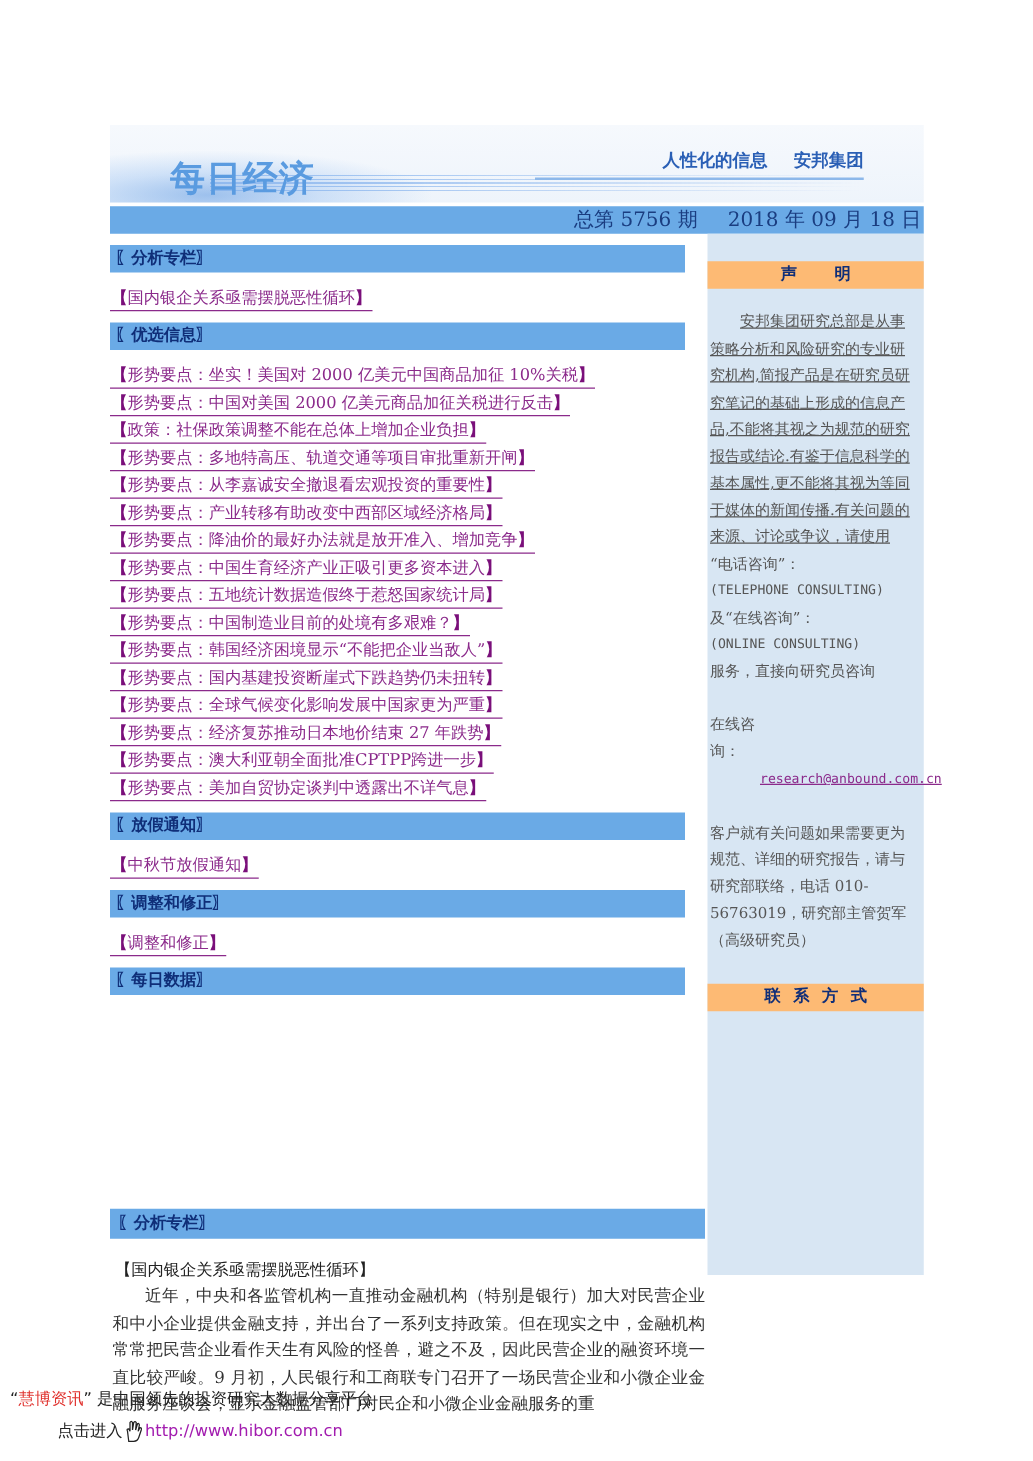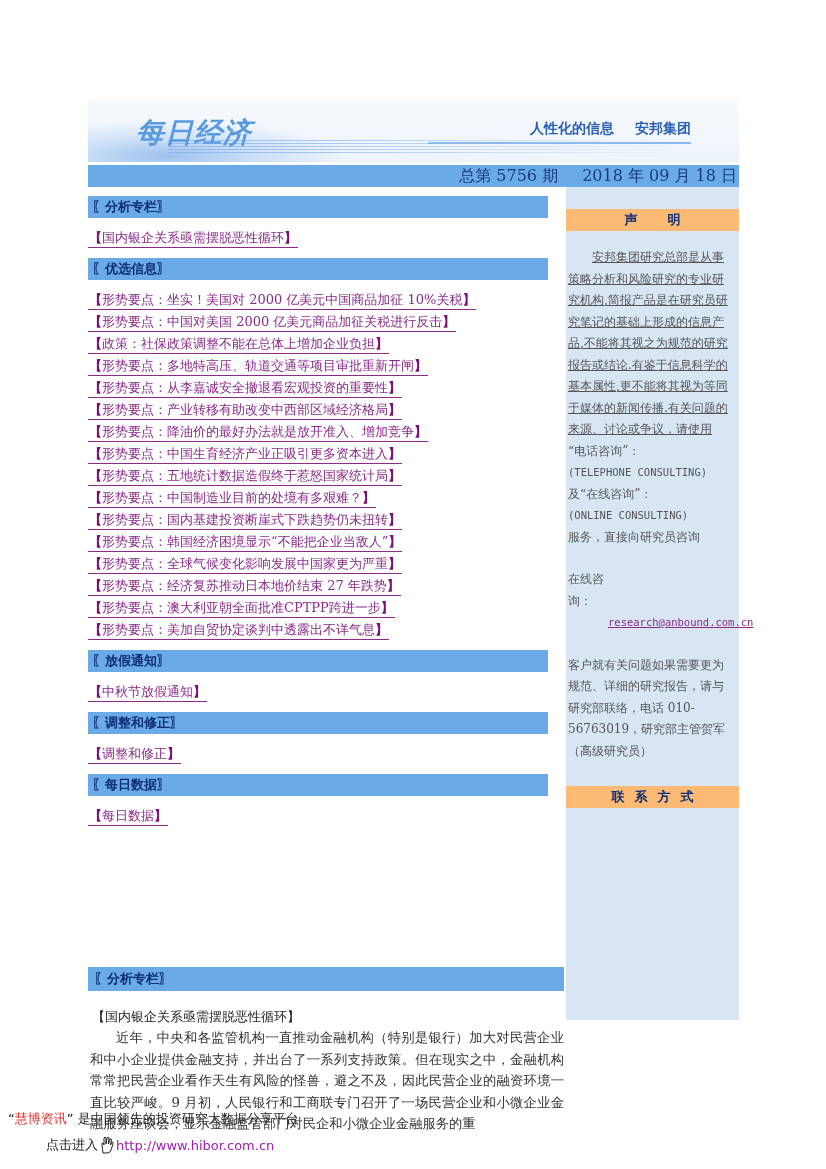--- a/index.html
+++ b/index.html
@@ -9,21 +9,21 @@
   .page { position: absolute; left: 88px; top: 100px; width: 651px; }
 
   
   .banner { position: relative; width: 651px; height: 62px; background: linear-gradient(180deg, #f6f9fd 0%, #eef4fb 100%); overflow: hidden; }
   .banner .swoosh { position: absolute; left: 0; top: 20px; width: 260px; height: 45px;
     background: radial-gradient(ellipse at 30% 80%, rgba(90,150,225,0.55) 0%, rgba(140,185,240,0.35) 35%, rgba(255,255,255,0) 70%); }
   .banner .lines { position: absolute; left: 80px; top: 40px; width: 520px; height: 14px;
     background: repeating-linear-gradient(180deg, rgba(120,170,235,0.6) 0 1px, transparent 1px 3px);
     -webkit-mask-image: linear-gradient(90deg, #000 0%, #000 30%, transparent 100%);
     mask-image: linear-gradient(90deg, #000 0%, #000 30%, transparent 100%); }
-  .banner .brand { position: absolute; left: 48px; top: 14px; font-family: "DejaVu Sans", sans-serif; font-size: 28px; font-weight: bold; color: #5a9be0; letter-spacing: 1px; font-style: italic; }
+  .banner .brand { position: absolute; left: 48px; top: 24px; font-family: "DejaVu Sans", sans-serif; font-size: 28px; font-weight: bold; color: #5a9be0; letter-spacing: 1px; }
   .banner .slogan { position: absolute; right: 48px; top: 20px; font-size: 14px; font-weight: bold; color: #2a5fb5; }
   .banner .slogan span + span { margin-left: 21px; }
   .banner .rule { position: absolute; left: 340px; right: 48px; top: 42px; height: 2px; background: #8db8ea; }
 
   .issue-bar { width: 651px; height: 22px; margin-top: 3px; background: #6aaae6; color: #1a3d80; font-size: 16px; text-align: right; padding-right: 2px; line-height: 22px; }
   .issue-bar span + span { margin-left: 24px; }
 
   .cols { position: relative; width: 651px; }
   .left { position: absolute; left: 0; top: 0; width: 460px; }
   .right { position: absolute; left: 478px; top: 0; width: 173px; background: #d8e6f3; height: 833px; }
@@ -90,39 +90,36 @@
             <div class="link-row"><a class="link"><span class="br">【</span><span>形势要点：坐实！美国对 2000 亿美元中国商品加征 10%关税</span><span class="br">】</span></a></div>
             <div class="link-row"><a class="link"><span class="br">【</span><span>形势要点：中国对美国 2000 亿美元商品加征关税进行反击</span><span class="br">】</span></a></div>
             <div class="link-row"><a class="link"><span class="br">【</span><span>政策：社保政策调整不能在总体上增加企业负担</span><span class="br">】</span></a></div>
             <div class="link-row"><a class="link"><span class="br">【</span><span>形势要点：多地特高压、轨道交通等项目审批重新开闸</span><span class="br">】</span></a></div>
             <div class="link-row"><a class="link"><span class="br">【</span><span>形势要点：从李嘉诚安全撤退看宏观投资的重要性</span><span class="br">】</span></a></div>
             <div class="link-row"><a class="link"><span class="br">【</span><span>形势要点：产业转移有助改变中西部区域经济格局</span><span class="br">】</span></a></div>
             <div class="link-row"><a class="link"><span class="br">【</span><span>形势要点：降油价的最好办法就是放开准入、增加竞争</span><span class="br">】</span></a></div>
             <div class="link-row"><a class="link"><span class="br">【</span><span>形势要点：中国生育经济产业正吸引更多资本进入</span><span class="br">】</span></a></div>
             <div class="link-row"><a class="link"><span class="br">【</span><span>形势要点：五地统计数据造假终于惹怒国家统计局</span><span class="br">】</span></a></div>
             <div class="link-row"><a class="link"><span class="br">【</span><span>形势要点：中国制造业目前的处境有多艰难？</span><span class="br">】</span></a></div>
+            <div class="link-row"><a class="link"><span class="br">【</span><span>形势要点：韩国经济困境显示“不能把企业当敌人”</span><span class="br">】</span></a></div>
             <div class="link-row"><a class="link"><span class="br">【</span><span>形势要点：国内基建投资断崖式下跌趋势仍未扭转</span><span class="br">】</span></a></div>
-            <div class="link-row"><a class="link"><span class="br">【</span><span>形势要点：韩国经济困境显示“不能把企业当敌人”</span><span class="br">】</span></a></div>
             <div class="link-row"><a class="link"><span class="br">【</span><span>形势要点：全球气候变化影响发展中国家更为严重</span><span class="br">】</span></a></div>
             <div class="link-row"><a class="link"><span class="br">【</span><span>形势要点：经济复苏推动日本地价结束 27 年跌势</span><span class="br">】</span></a></div>
             <div class="link-row"><a class="link"><span class="br">【</span><span>形势要点：澳大利亚朝全面批准CPTPP跨进一步</span><span class="br">】</span></a></div>
             <div class="link-row"><a class="link"><span class="br">【</span><span>形势要点：美加自贸协定谈判中透露出不详气息</span><span class="br">】</span></a></div>
           </div>
           <div class="sec-bar">〖放假通知〗</div>
           <div class="link-list">
             <div class="link-row"><a class="link"><span class="br">【</span><span>中秋节放假通知</span><span class="br">】</span></a></div>
           </div>
           <div class="sec-bar">〖调整和修正〗</div>
           <div class="link-list">
             <div class="link-row"><a class="link"><span class="br">【</span><span>调整和修正</span><span class="br">】</span></a></div>
           </div>
           <div class="sec-bar">〖每日数据〗</div>
-          <div class="link-list">
-            <div class="link-row"><a class="link"><span class="br">【</span><span>每日数据</span><span class="br">】</span></a></div>
-          </div>
         </div>
     </div>
 
     <div class="right">
 
       <div class="r-bar spaced" style="margin-top:22px;">声明</div>
 
       <div class="r-text indent" style="margin-top:16px;text-decoration:underline;">安邦集团研究总部是从事策略分析和风险研究的专业研究机构,简报产品是在研究员研究笔记的基础上形成的信息产品,不能将其视之为规范的研究报告或结论.有鉴于信息科学的基本属性,更不能将其视为等同于媒体的新闻传播.有关问题的来源、讨论或争议，请使用</div>
       <div class="r-text">“电话咨询”：</div>
       <div class="r-text mono">(TELEPHONE CONSULTING)</div>

